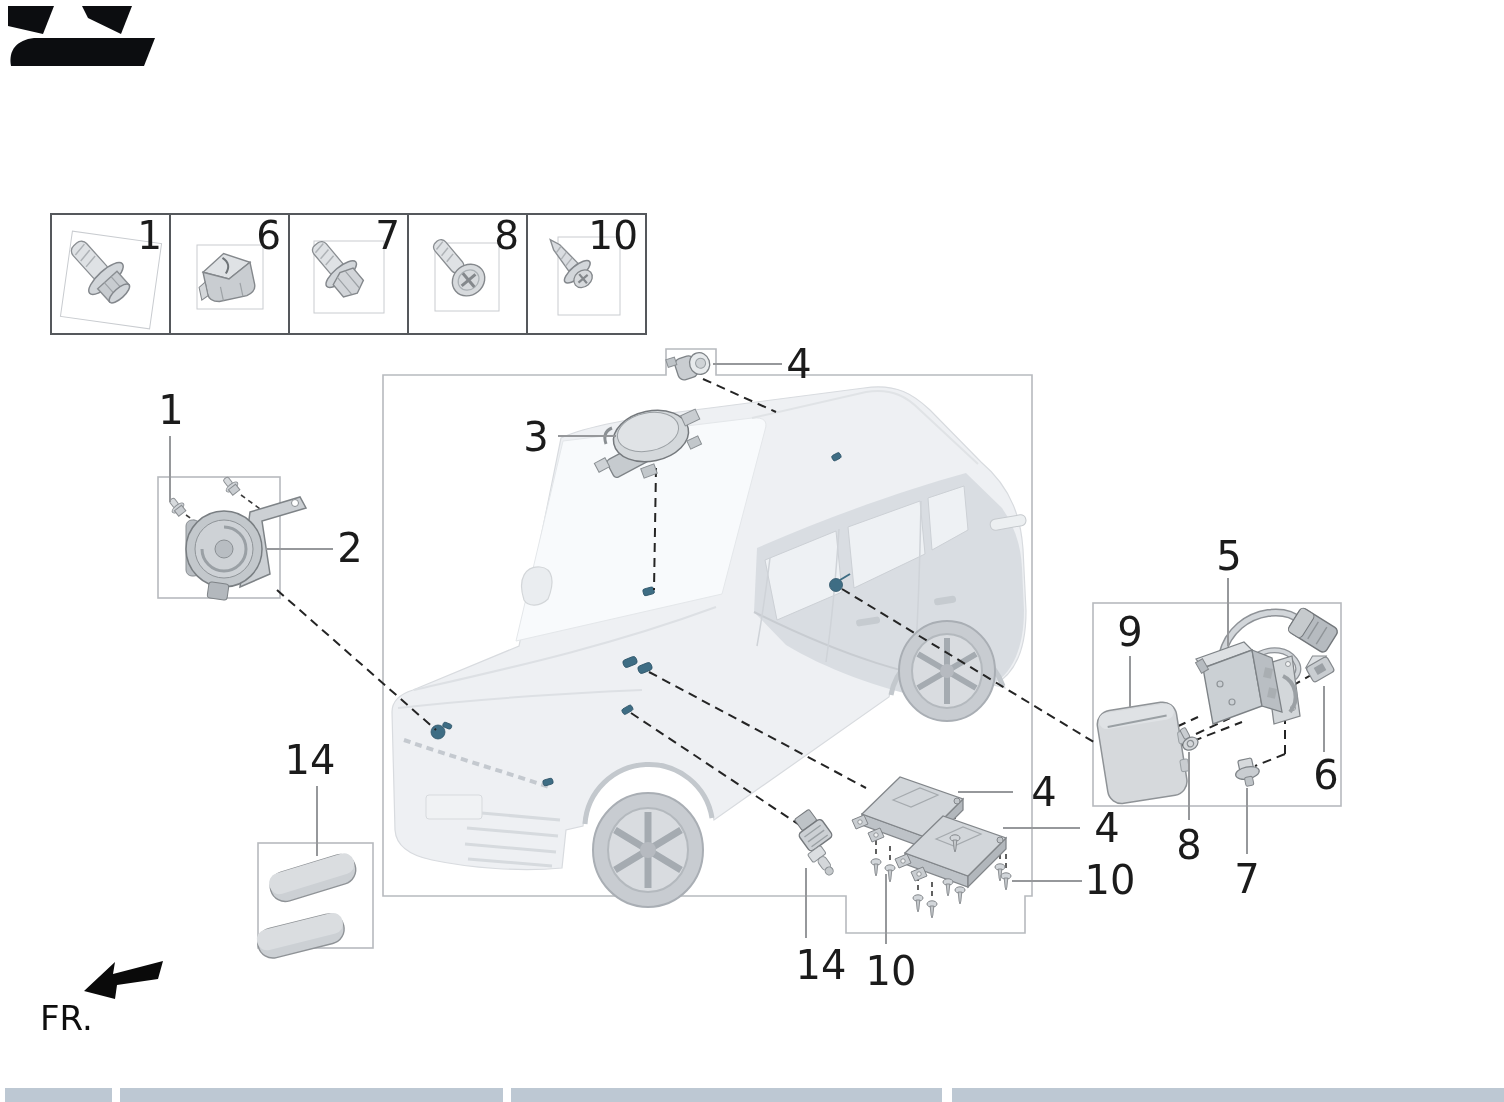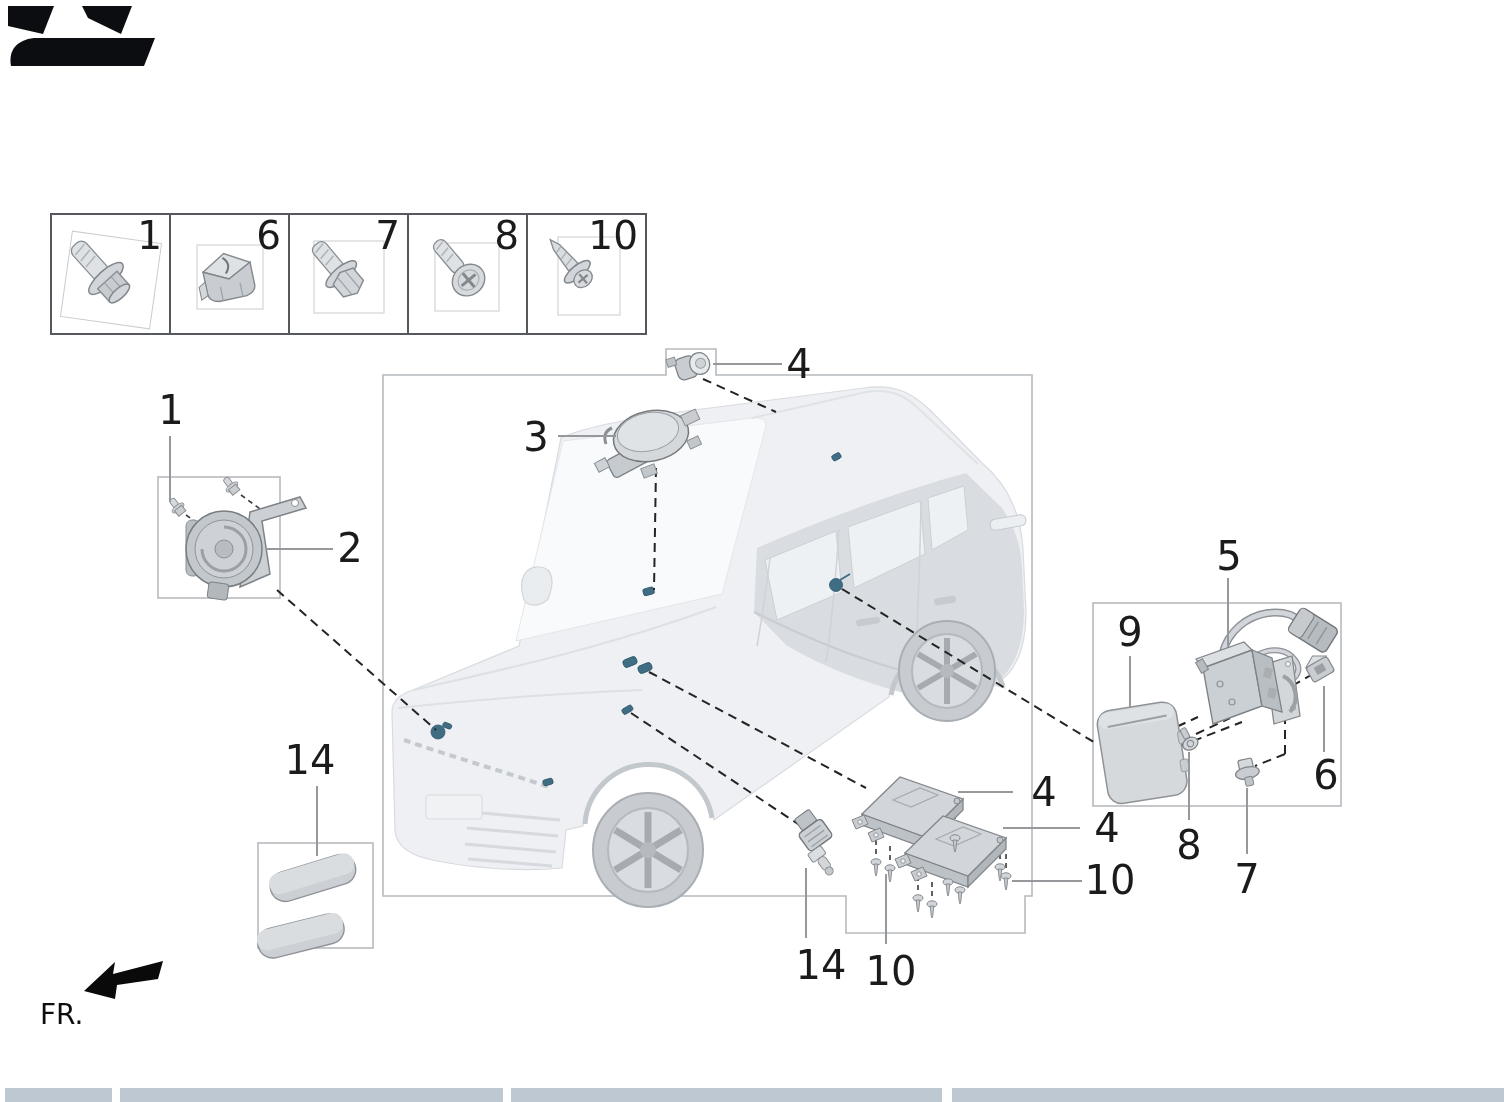--- a/index.html
+++ b/index.html
@@ -10,21 +10,21 @@
   #page-title{left:4px;top:106px;font-size:31px;color:#17181a;}
   
   #legend{left:50px;top:213px;display:flex;}
   .legend-cell{position:relative;width:121px;height:122px;border:2px solid #55585c;margin-left:-2px;
                background:#fff;box-sizing:border-box;}
   .legend-cell:first-child{margin-left:0;}
   .legend-num{position:absolute;top:0px;right:7px;font-size:39px;color:#1b1b1b;line-height:1.1;}
   .legend-cell svg{position:absolute;left:0;top:0;}
   
   .callout{position:absolute;transform:translate(-50%,-50%);font-size:40px;color:#1b1b1b;line-height:1;}
-  #fr-label{left:40px;top:998px;font-size:28px;color:#0e0e0e;}
+  #fr-label{left:40px;top:998px;font-size:34px;color:#0e0e0e;}
   
   .footer-cell{position:absolute;top:1088px;height:14px;background:#bdc8d3;}
   
   .bx{fill:none;stroke:#b7babe;stroke-width:1.6;}
   .ln{stroke:#96989b;stroke-width:2;fill:none;}
   .dsh{stroke:#242424;stroke-width:2;fill:none;stroke-dasharray:9 6;}
   .dshs{stroke:#3a3a3a;stroke-width:1.6;fill:none;stroke-dasharray:5 4;}
   .pfill{fill:#d2d6da;stroke:#83878c;stroke-width:1.5;}
   .pfill2{fill:#dfe2e5;stroke:#8a8e92;stroke-width:1.3;}
   .teal{fill:#3e6d84;stroke:#2e5468;stroke-width:0.8;}

